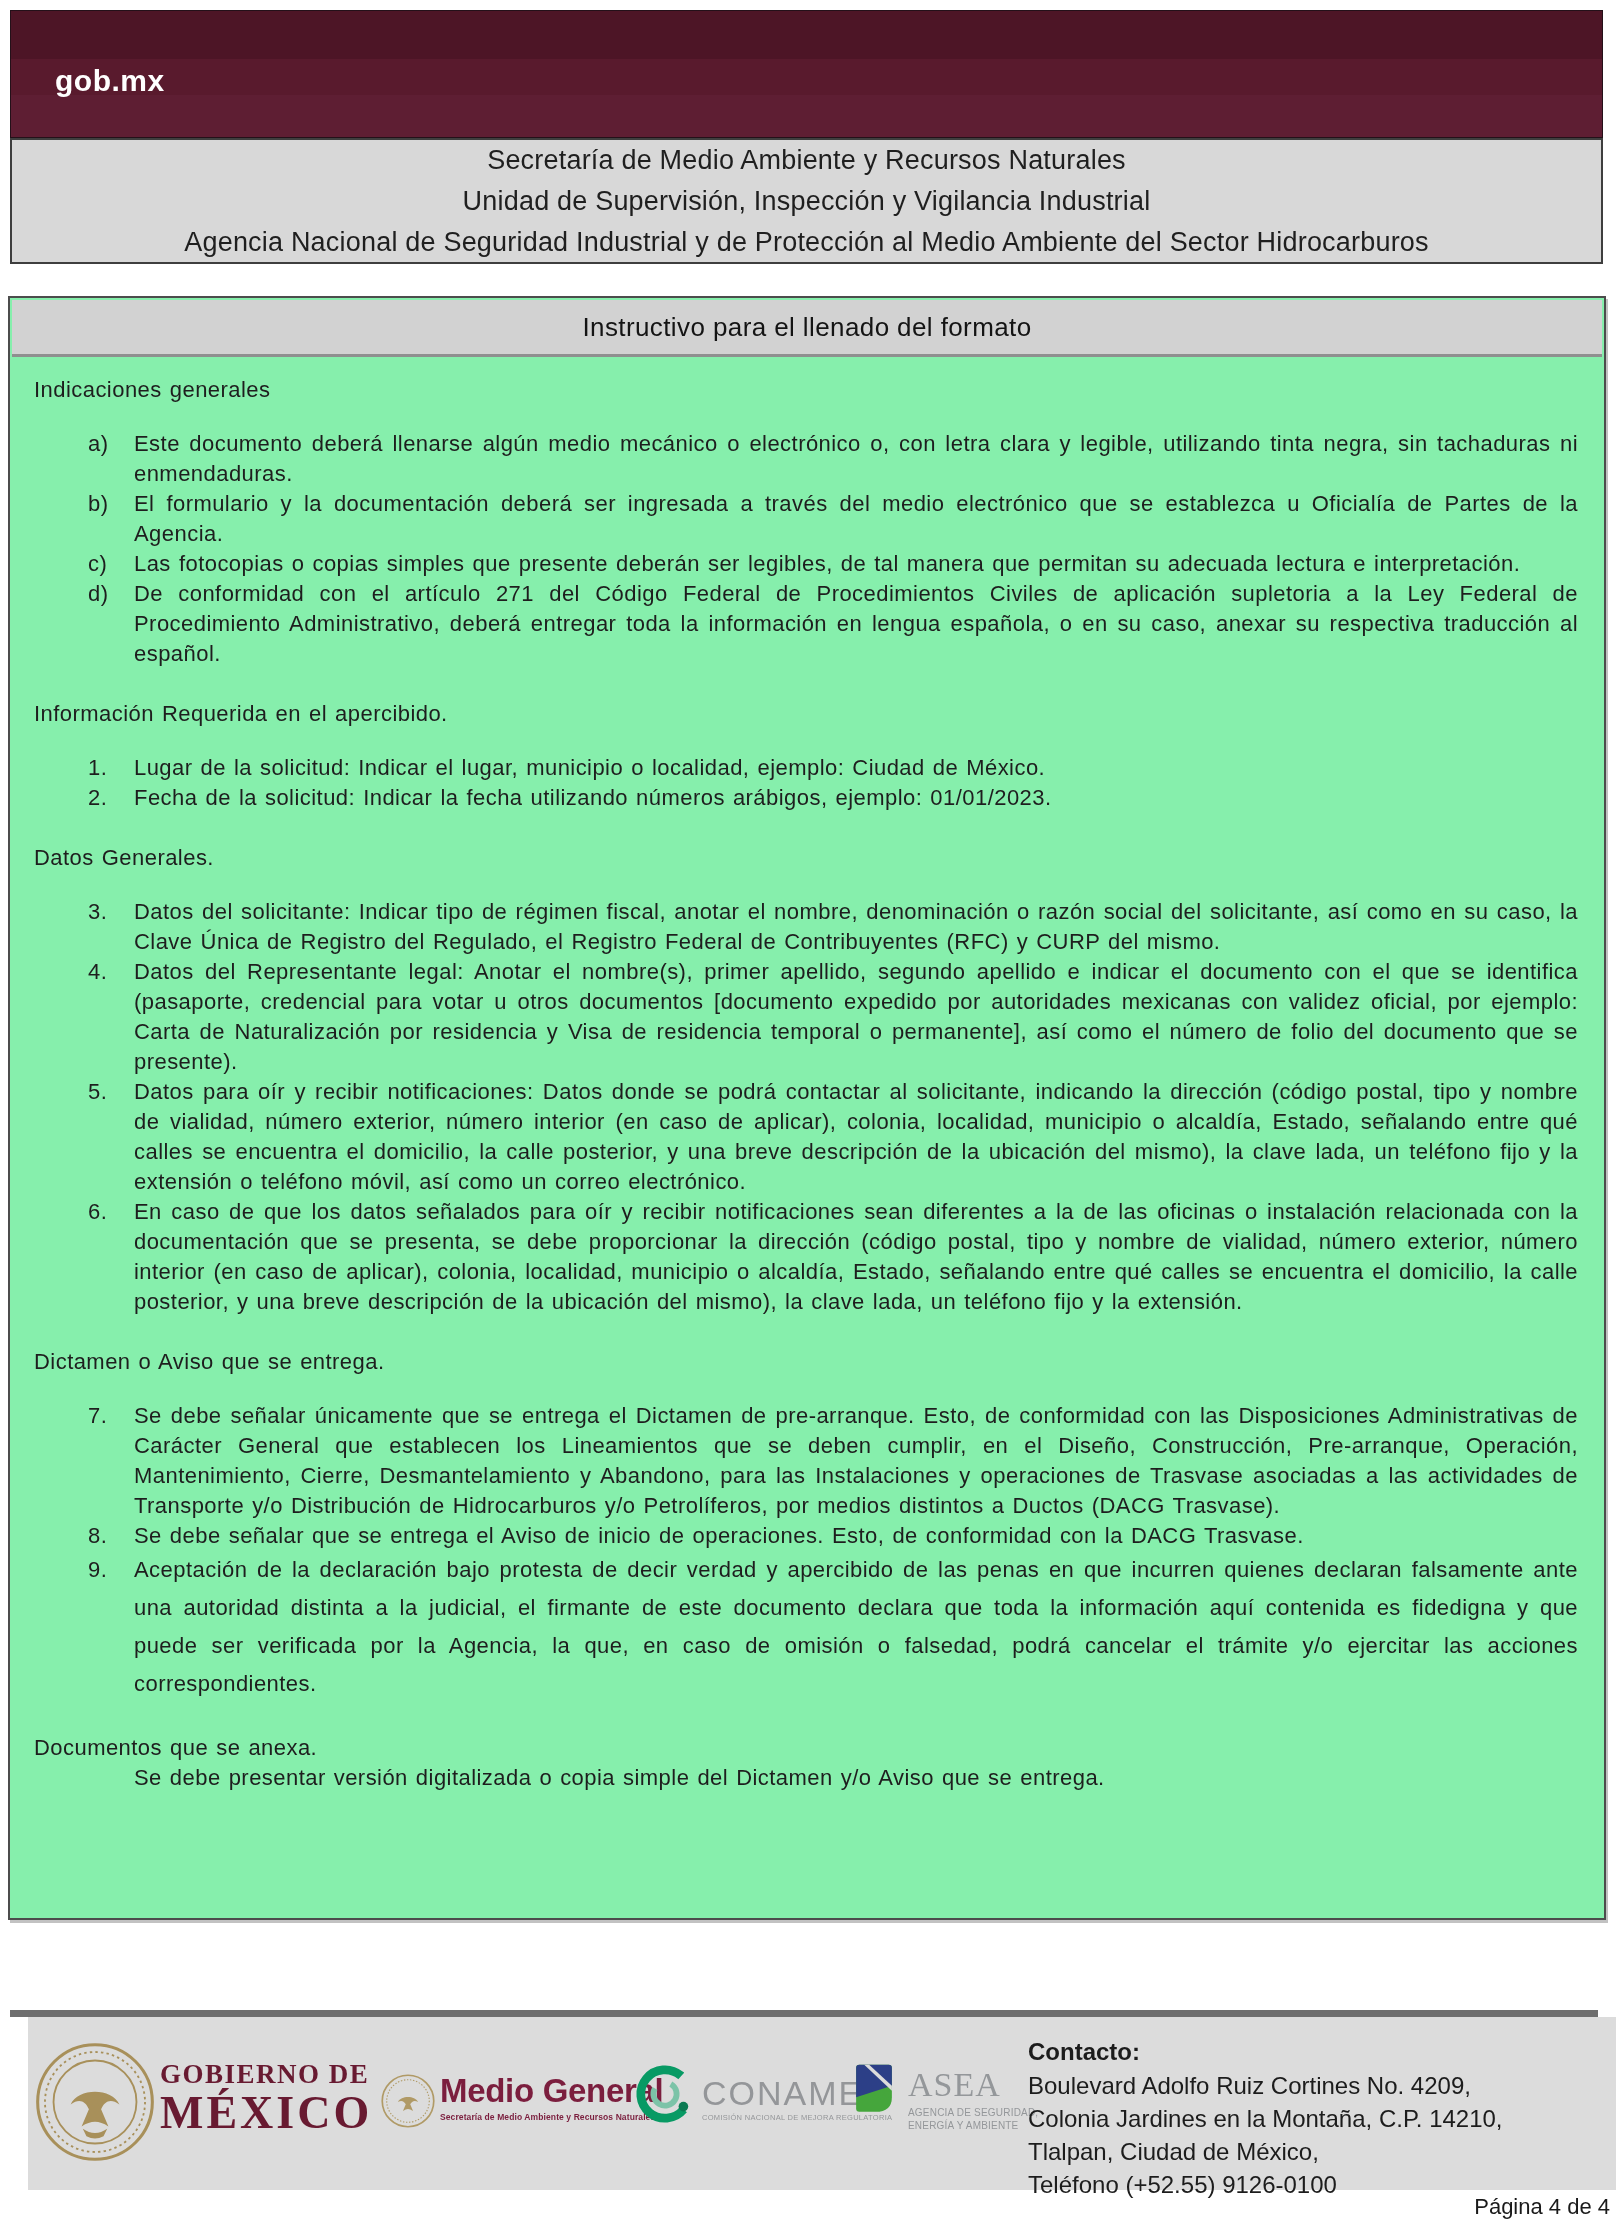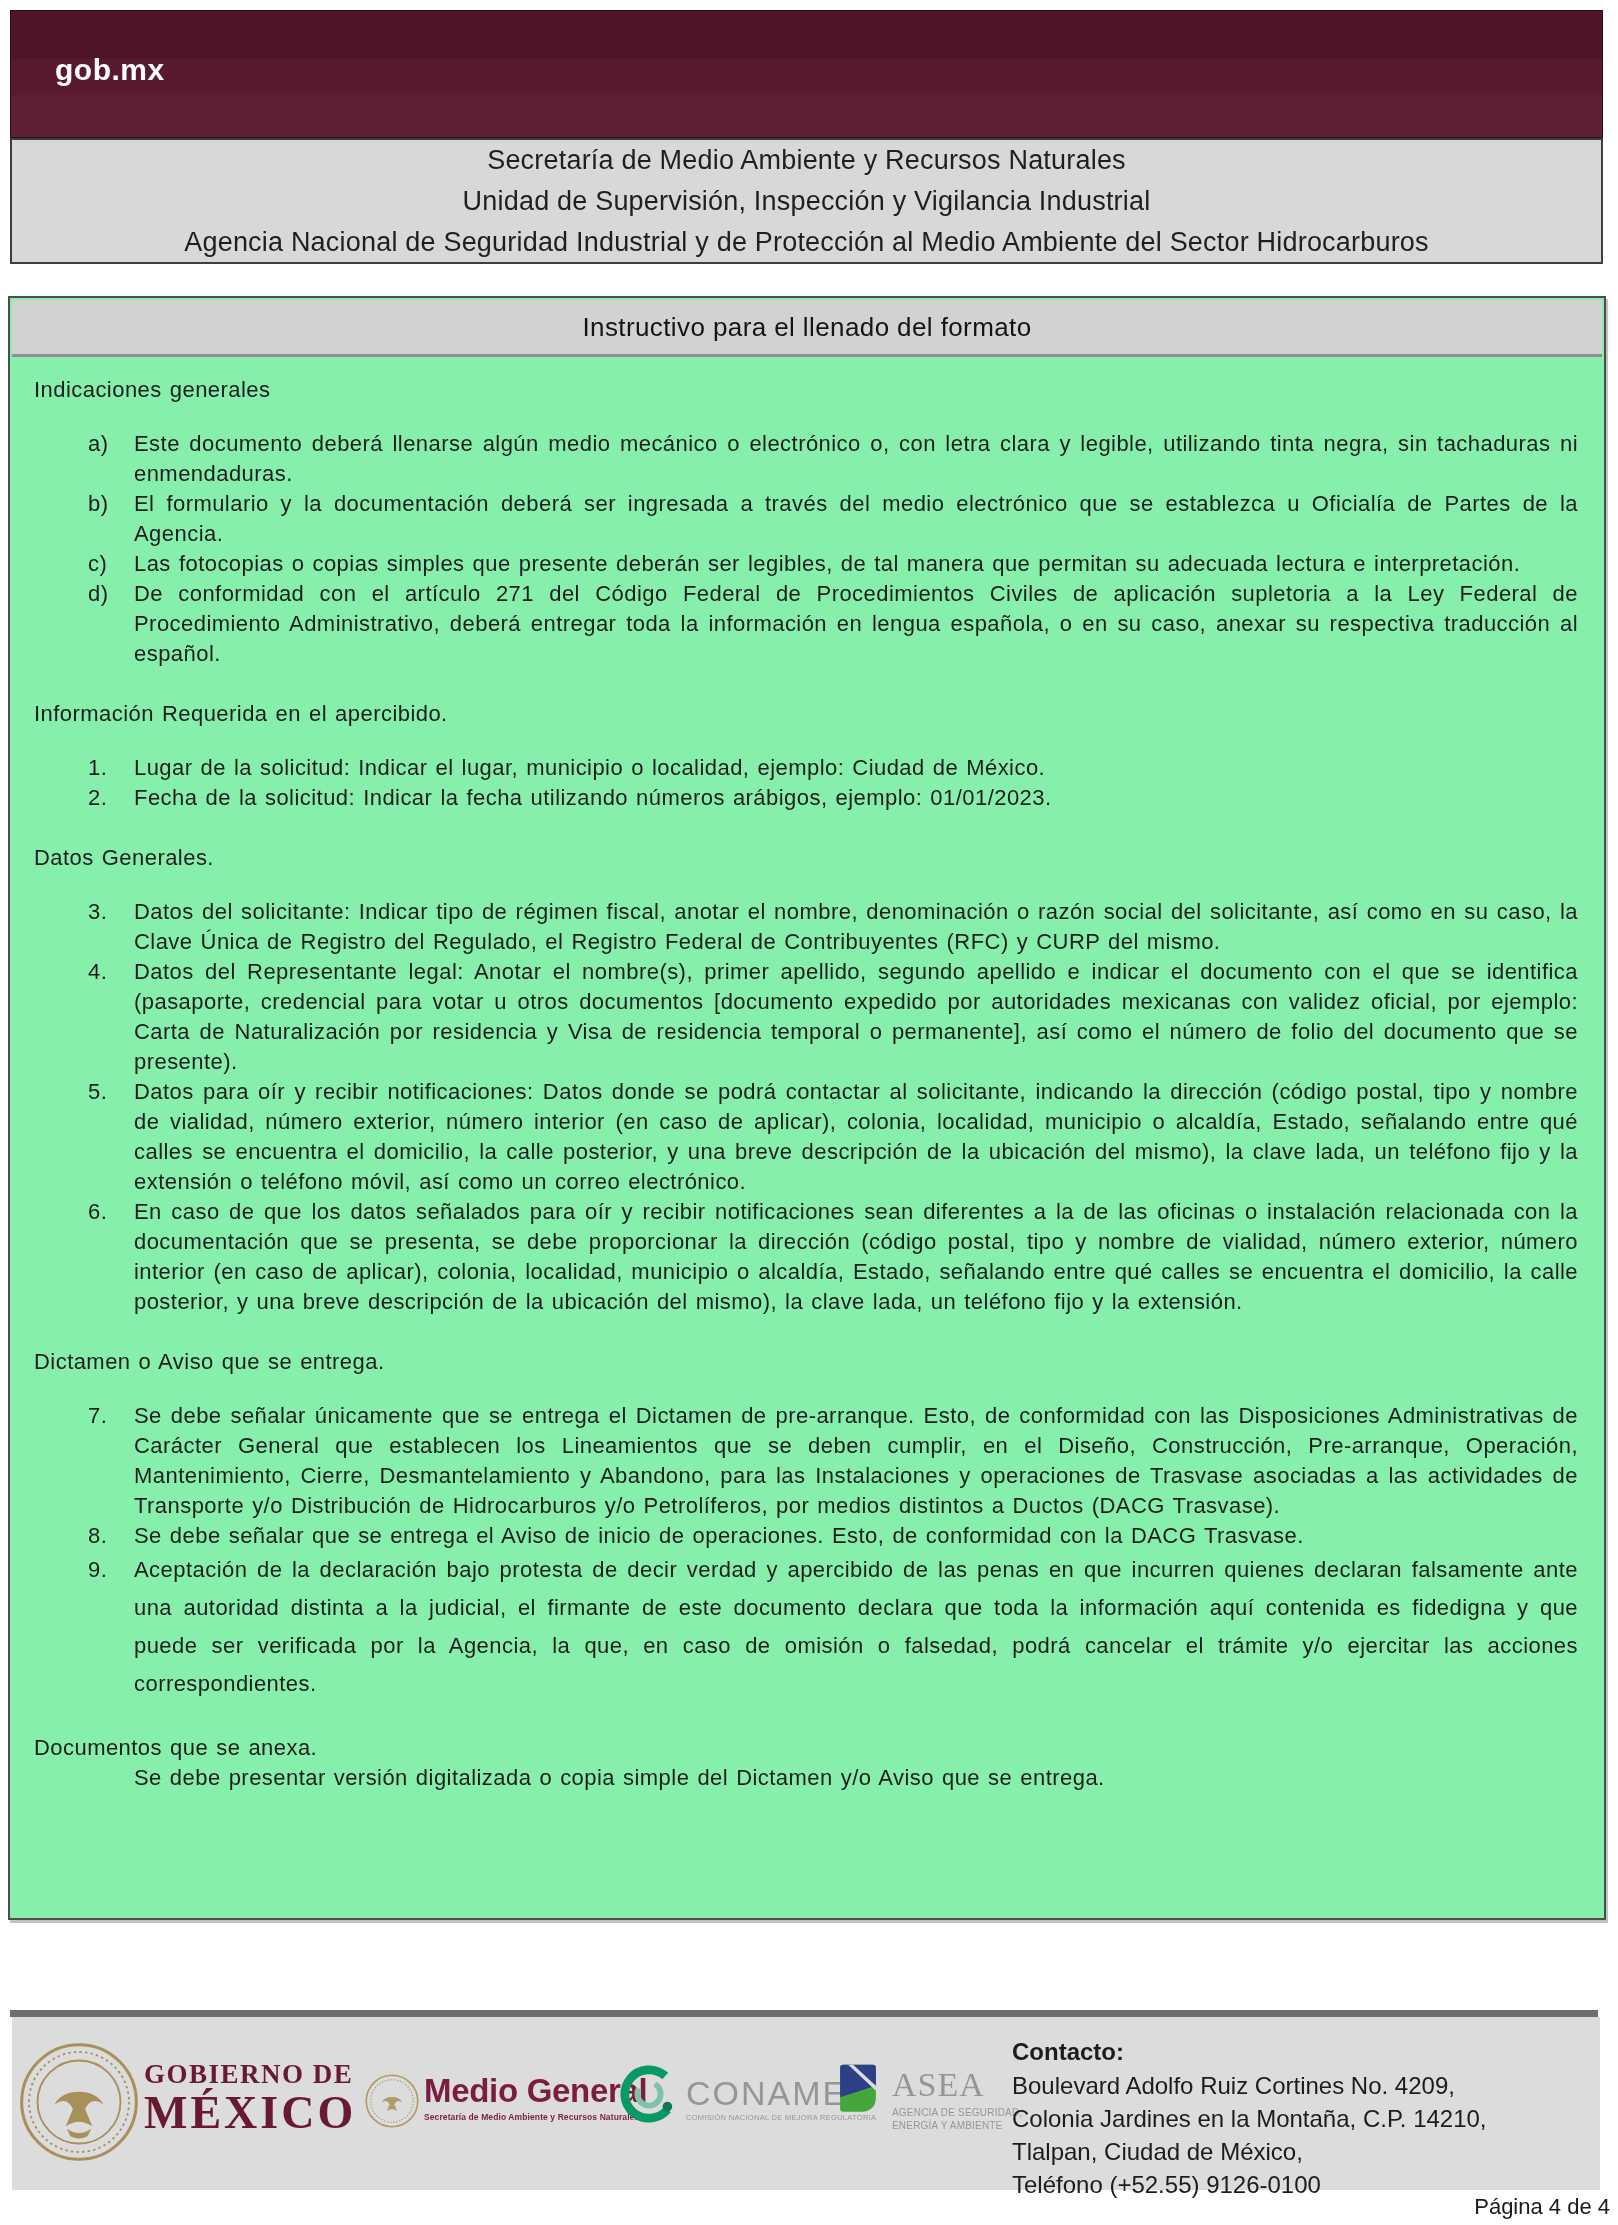--- a/index.html
+++ b/index.html
@@ -3,21 +3,21 @@
 <meta charset="utf-8">
 <style>
   html,body{margin:0;padding:0;background:#ffffff;}
   .page{position:relative;width:1618px;height:2225px;background:#ffffff;
         font-family:"Liberation Sans",sans-serif;color:#1e1e1e;overflow:hidden;}
 
   
   .brand-bar{position:absolute;left:10px;top:10px;width:1591px;height:126px;
       background:linear-gradient(180deg,#4d1526 0%,#4d1526 38%,#591a2d 38%,#591a2d 67%,#5e1e33 67%,#5e1e33 100%);
       border:1px solid #241019;}
-  .brand-text{position:absolute;left:44px;top:42px;font-size:30px;font-weight:bold;color:#ffffff;letter-spacing:.5px;}
+  .brand-text{position:absolute;left:44px;top:53px;font-size:30px;font-weight:bold;color:#ffffff;letter-spacing:.5px;}
 
   
   .org-bar{position:absolute;left:10px;top:138px;width:1589px;height:122px;background:#d8d8d8;
       border:2px solid #3e3e3e;display:flex;flex-direction:column;justify-content:center;text-align:center;}
   .org-bar div{font-size:27px;line-height:41px;color:#1f1f1f;letter-spacing:.2px;}
 
   
   .main-box{position:absolute;left:8px;top:296px;width:1594px;height:1620px;background:#86efac;
       border:2px solid #4c4c4c;box-shadow:2px 3px 0 #c2c2c2;}
   .title-bar{height:54px;margin:2px 2px 0 2px;background:#d2d2d2;border-bottom:3px solid #8f8f8f;
@@ -28,21 +28,21 @@
   .sec-head.first{margin-top:6px;}
   .list{margin-top:24px;}
   .item{display:flex;line-height:30px;}
   .item .lbl{flex:0 0 46px;margin-left:58px;}
   .item .txt{flex:1;text-align:justify;}
   .item.wide{line-height:38px;}
   .note{margin:0 0 0 104px;line-height:30px;}
 
   
   .footer-rule{position:absolute;left:10px;top:2010px;width:1588px;height:7px;background:#6e6e6e;}
-  .footer{position:absolute;left:12px;top:2017px;width:1588px;height:173px;background:#dcdcdc;}
+  .footer{position:absolute;left:28px;top:2017px;width:1588px;height:173px;background:#dcdcdc;}
   .f-coat{position:absolute;left:6px;top:24px;width:122px;height:122px;}
   .f-gob{position:absolute;left:132px;top:42px;color:#681a31;font-family:"Liberation Serif",serif;font-weight:bold;}
   .f-gob .l1{font-size:27px;letter-spacing:1.5px;line-height:30px;}
   .f-gob .l2{font-size:46px;letter-spacing:3px;line-height:48px;}
   .f-ma-seal{position:absolute;left:352px;top:56px;width:56px;height:56px;}
   .f-ma{position:absolute;left:412px;top:56px;color:#7b1e3e;}
   .f-ma .t{font-size:33px;font-weight:bold;line-height:36px;letter-spacing:-.3px;}
   .f-ma .s{font-size:8.5px;font-weight:bold;margin-top:3px;letter-spacing:.1px;}
   .f-co-icon{position:absolute;left:606px;top:46px;width:62px;height:62px;}
   .f-co{position:absolute;left:674px;top:58px;color:#949699;}

